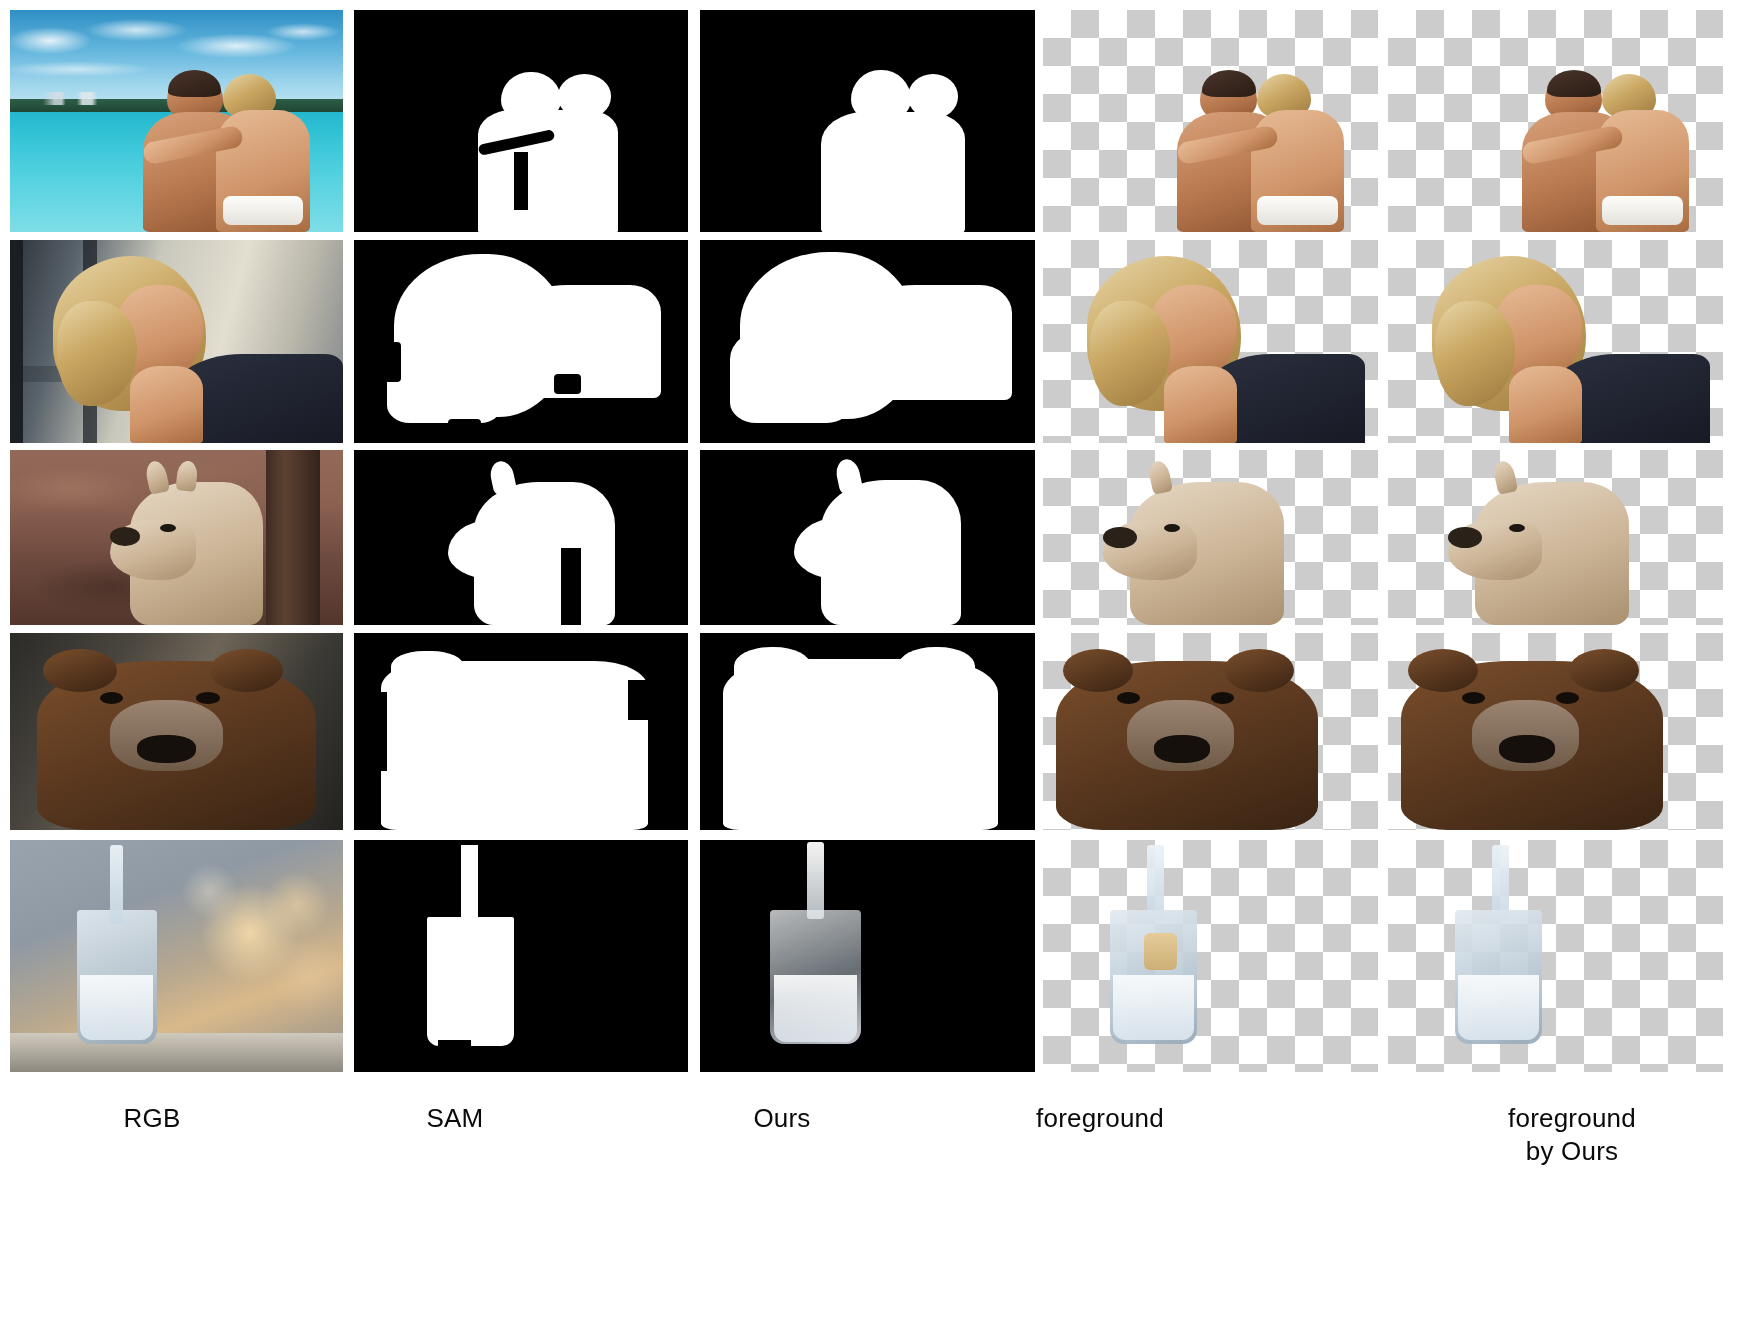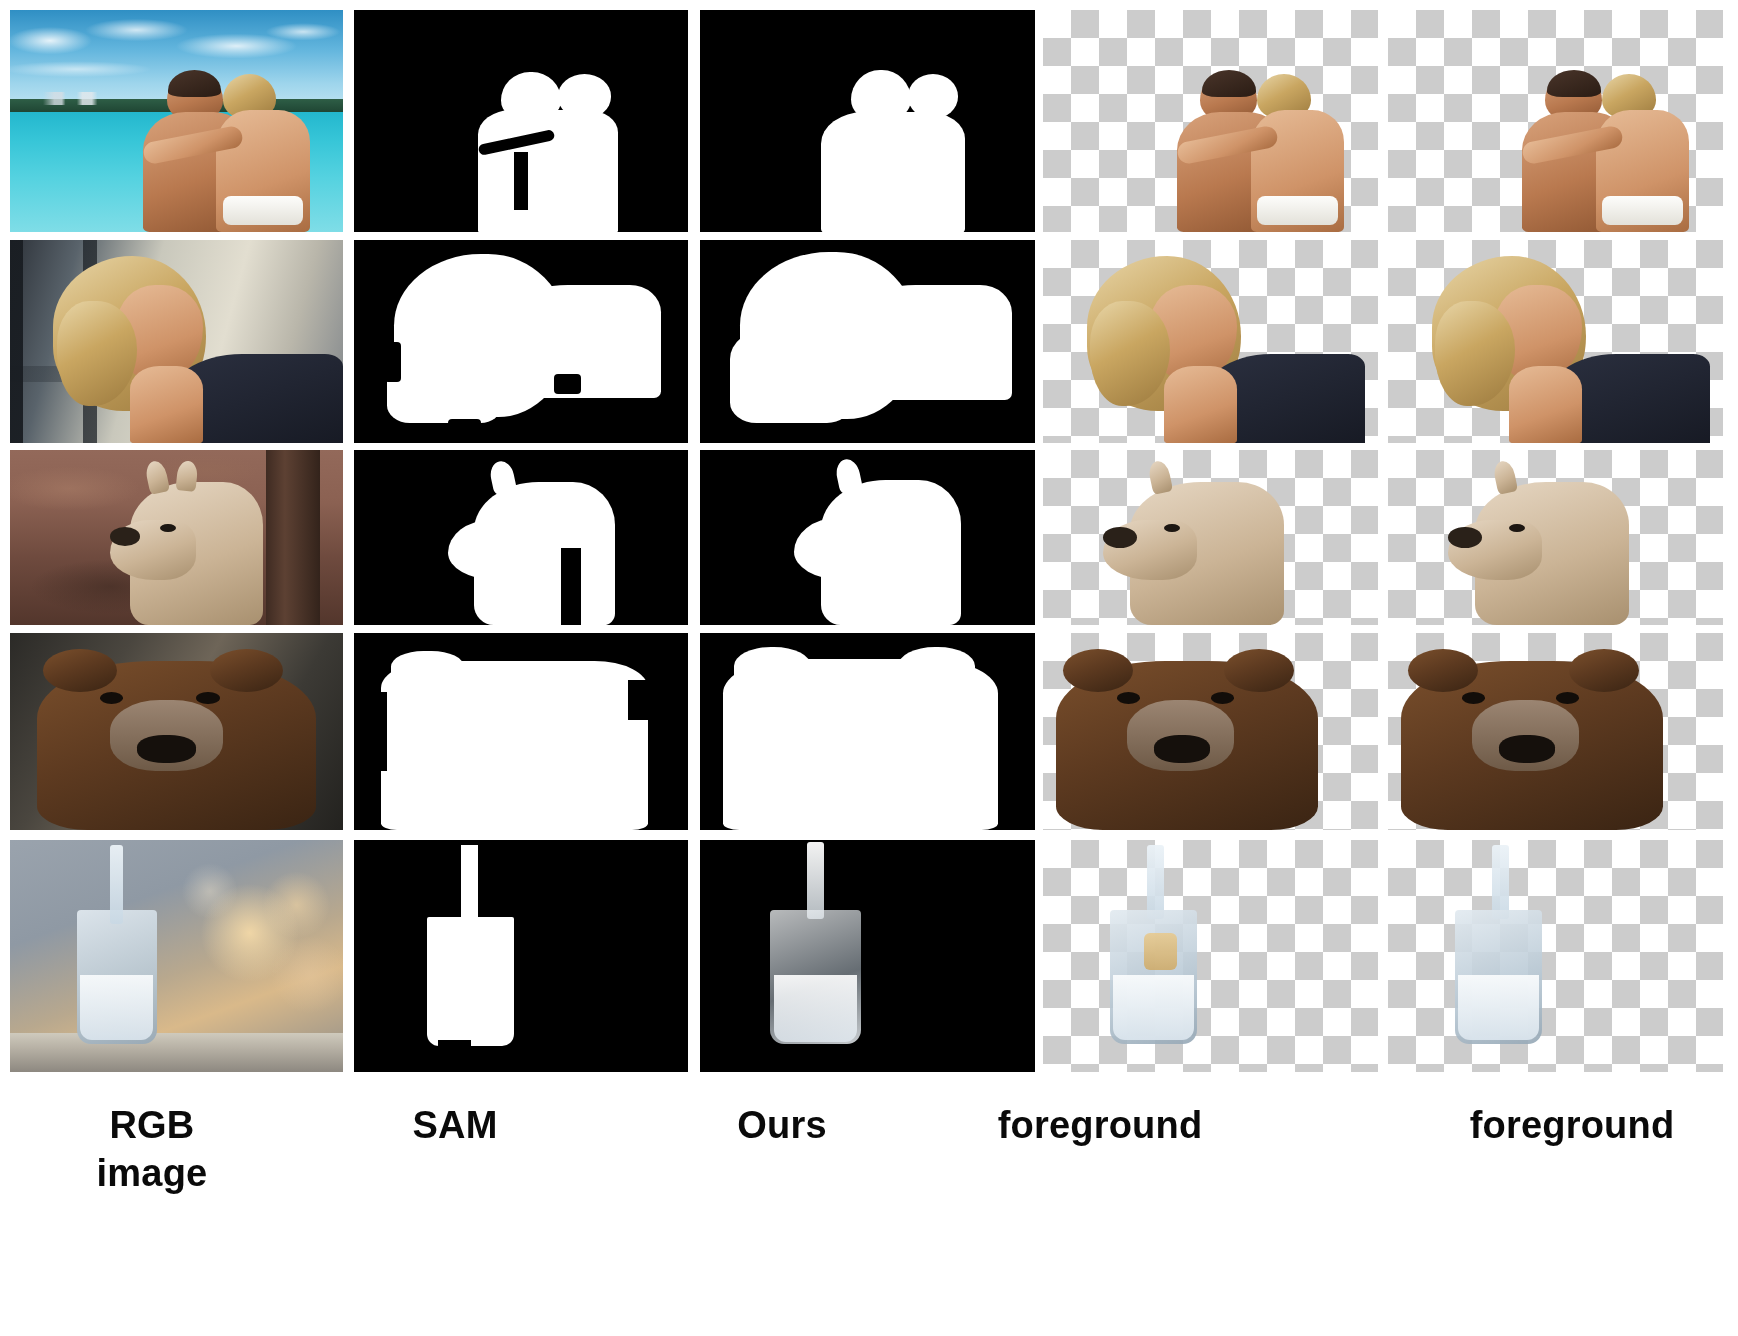--- a/index.html
+++ b/index.html
@@ -75,21 +75,21 @@
   .table5{position:absolute;left:0;bottom:0;width:100%;height:17%;
     background:linear-gradient(#cfcabd,#b6b0a4 40%,#8d8880);}
 
   
   .shape{position:absolute;}
   .white{background:#ffffff;}
   .blk{background:#000;}
 
   
   .caption{position:absolute;text-align:center;line-height:1.25;
-    font-size:38px;color:#0a0a0a;font-weight:700;letter-spacing:.2px;}
+    font-size:26px;color:#0a0a0a;font-weight:400;letter-spacing:.2px;}
 
   
   .skin{background:linear-gradient(160deg,#d8a27b,#b9794f 55%,#8e5632);}
   .skin-l{background:linear-gradient(160deg,#e6bb96,#cf9368 60%,#a96c41);}
   .hair-dark{background:linear-gradient(160deg,#4a352a,#2a1c14);}
   .hair-blonde{background:linear-gradient(150deg,#e8d6a8,#c9a661 45%,#9c7a3e);}
   .top-white{background:linear-gradient(#fdfdfb,#e3e1d9);}
   .navy{background:linear-gradient(160deg,#2b3040,#171a24);}
   .fur-light{background:linear-gradient(160deg,#e6d7c3,#cbb496 55%,#a8906f);}
   .fur-bear{background:linear-gradient(160deg,#7a4f2c,#5d3a20 45%,#3a2413);}
@@ -306,32 +306,32 @@
   </div>
 
   <div class="panel fg" style="left:1388px;top:840px;width:335px;height:232px;">
     <div class="shape" style="left:31%;top:2%;width:5%;height:32%;background:linear-gradient(rgba(235,242,247,.95),rgba(200,216,228,.9));border-radius:3px;"></div>
     <div class="shape glass" style="left:20%;top:30%;width:26%;height:58%;border-radius:4px 4px 14px 14px;"></div>
     <div class="shape" style="left:21%;top:58%;width:24%;height:28%;background:linear-gradient(rgba(250,252,253,.92),rgba(222,232,240,.88));border-radius:0 0 12px 12px;"></div>
   </div>
 
   <div class="caption" style="left:32px;top:1102px;width:240px;">
     <div>RGB</div>
-    <div>image</div>
   </div>
 
   <div class="caption" style="left:662px;top:1102px;width:240px;">
     <div>Ours</div>
   </div>
 
   <div class="caption" style="left:335px;top:1102px;width:240px;">
     <div>SAM</div>
   </div>
 
   <div class="caption" style="left:960px;top:1102px;width:280px;">
     <div>foreground</div>
   </div>
 
   <div class="caption" style="left:1432px;top:1102px;width:280px;">
     <div>foreground</div>
+    <div>by Ours</div>
   </div>
 
 </div>
 
 </body></html>

